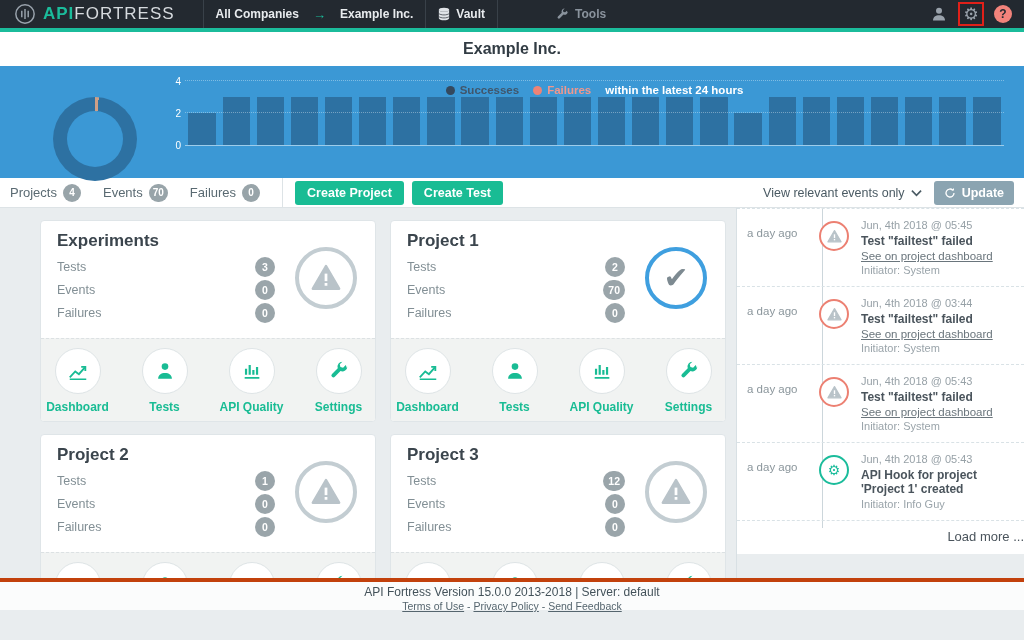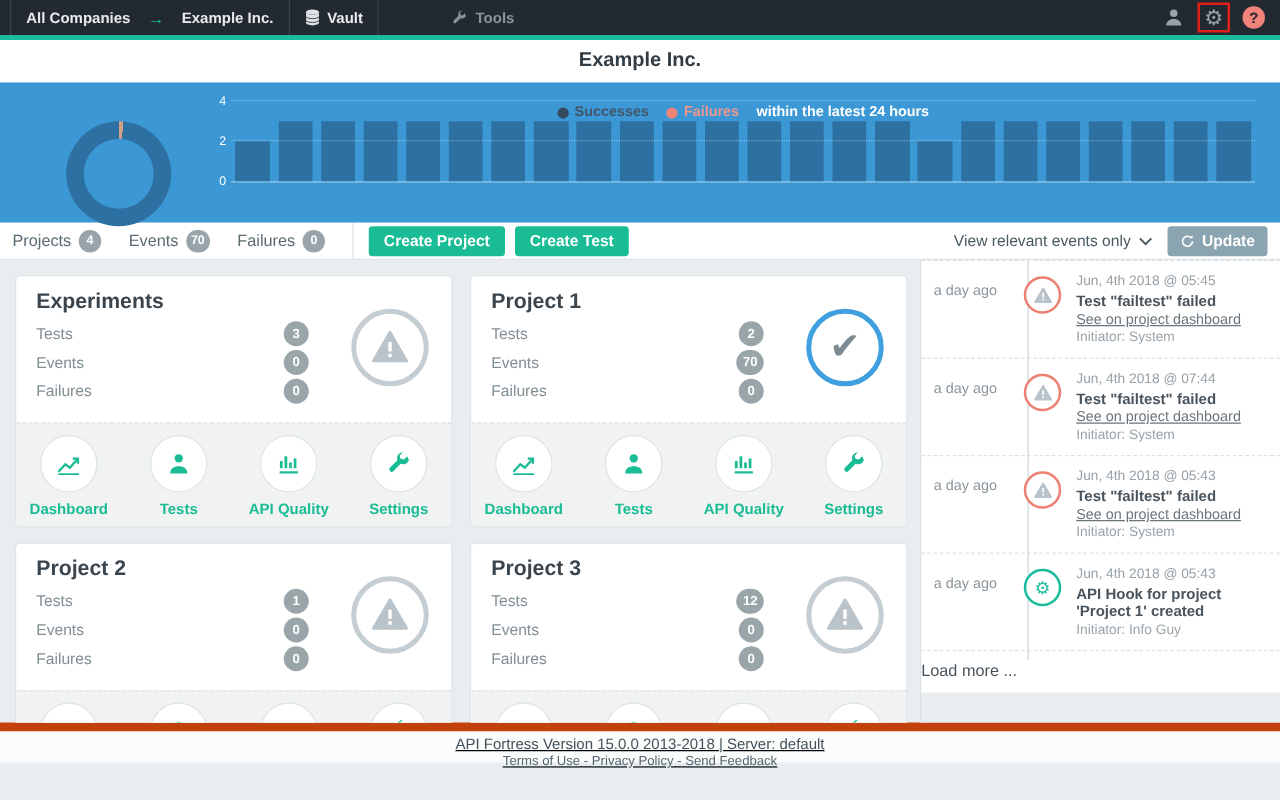--- a/index.html
+++ b/index.html
@@ -57,21 +57,21 @@
   .toolbar-sep { width:1px; height:30px; background:#dde3e6; margin-right:12px; }
   .btn-green { background:#19bc94; color:#ffffff; border:none; border-radius:3px; font-size:12.5px;
     font-weight:bold; padding:5px 12px; margin-right:8px; cursor:pointer; font-family:inherit; }
   .toolbar-right { margin-left:auto; display:flex; align-items:center; gap:12px;justify-content:space-between; }
   .filter { display:flex; align-items:center; gap:6px; font-size:12.5px; color:#4a5a63; cursor:pointer; }
   .btn-update { background:#8ba4b1; color:#ffffff; border:none; border-radius:3px; font-size:12.5px;
     font-weight:bold; padding:5px 10px; display:flex; align-items:center; gap:6px; cursor:pointer; font-family:inherit; }
 
   
   .main { display:flex; height:370px; }
-  .content { flex:1; padding:12px 10px 0 12px; overflow:hidden; }
+  .content { flex:1; padding:12px 10px 0 12px; overflow:hidden;margin-left:28px; }
   .cards { display:grid; grid-template-columns:1fr 1fr; gap:12px 14px; }
   .card { background:#ffffff; border:1px solid #dfe5e8; border-radius:4px; overflow:hidden; }
   .card-top { padding:10px 16px 12px; position:relative; }
   .card-title { font-size:17px; font-weight:600; color:#3b454d; margin-bottom:6px; }
   .stat-row { display:flex; align-items:center; justify-content:space-between; width:218px; margin:3px 0; }
   .stat-label { font-size:12.5px; color:#828f95; }
   .stat-badge { min-width:20px; height:20px; padding:0 5px; border-radius:10px; background:#9aa5aa;
     color:#ffffff; font-size:10.5px; font-weight:bold; display:flex; align-items:center; justify-content:center; }
   .status-circle { position:absolute; right:18px; top:26px; width:62px; height:62px; border-radius:50%;
     display:flex; align-items:center; justify-content:center; background:#ffffff; }
@@ -95,33 +95,42 @@
   .entry-icon { width:30px; height:30px; border-radius:50%; background:#ffffff; display:flex;
     align-items:center; justify-content:center; margin-top:2px; position:relative; z-index:1; }
   .icon-warning { border:2px solid #ec8072; }
   .icon-cogs { border:2px solid #1bbc9b; color:#1bbc9b; font-size:14px; line-height:1; }
   .entry-body { font-size:11.5px; color:#8b969c; padding-right:4px; }
   .entry-date { font-size:11px; color:#97a1a7; margin-bottom:3px; }
   .entry-title { font-size:12px; font-weight:bold; color:#4a545c; margin-bottom:2px; }
   .entry-link { font-size:11.5px; color:#6a757c; text-decoration:underline; cursor:pointer; margin-bottom:2px; }
   .entry-link:empty { display:none; }
   .entry-initiator { font-size:11px; color:#9aa4aa; }
-  .load-more { text-align:left; font-size:13px; color:#4a545c; padding:8px 0 10px; cursor:pointer; }
+  .load-more { text-align:right; font-size:13px; color:#4a545c; padding:8px 0 10px; cursor:pointer; }
 
   
-  .footer { height:32px; background:#fbfcfc; border-top:7px solid #c2410c; text-align:center; padding-top:3px;text-decoration:underline; }
+  .footer { height:32px; background:#fbfcfc; border-top:4px solid #c2410c; text-align:center; padding-top:3px; }
   .footer-version { font-size:12px; color:#43525a; }
   .footer-links { font-size:10.5px; color:#55656e; margin-top:1px; }
   .footer-link { text-decoration:underline; cursor:pointer;text-align:right; }
   svg { display:block; }
 </style>
 </head>
 <body>
 
 <div class="navbar">
+  <div class="brand">
+    <span>
+      <svg width="22" height="22" viewBox="0 0 24 24">
+        <circle cx="12" cy="12" r="10" fill="none" stroke="#9aa3ad" stroke-width="1.6"></circle>
+        <path d="M8.5 8.5v7 M12 6.5v11 M15.5 8.5v7" stroke="#9aa3ad" stroke-width="1.6" fill="none"></path>
+      </svg>
+    </span>
+    <span class="brand-text"><span class="brand-api">API</span><span class="brand-fortress">FORTRESS</span></span>
+  </div>
   <div class="nav-group">
     <div class="nav-item">
       <span>All Companies</span>
     </div>
     <span class="nav-arrow">→</span>
     <div class="nav-item">
       <span>Example Inc.</span>
     </div>
     <span class="nav-sep"></span>
     <div class="nav-item">
@@ -604,21 +613,21 @@
           <div class="entry">
             <div class="entry-ago">a day ago</div>
             <div class="entry-icon icon-warning">
               <svg width="15" height="15" viewBox="0 0 24 24">
                 <path d="M12 2.5 L22.5 20.5 H1.5 Z" fill="#b9c3c9" stroke="#b9c3c9" stroke-width="2" stroke-linejoin="round"></path>
                 <rect x="10.9" y="8.5" width="2.2" height="6" fill="#ffffff"></rect>
                 <rect x="10.9" y="16" width="2.2" height="2.2" fill="#ffffff"></rect>
               </svg>
             </div>
             <div class="entry-body">
-              <div class="entry-date">Jun, 4th 2018 @ 07:44</div>
+              <div class="entry-date">Jun, 4th 2018 @ 03:44</div>
               <div class="entry-title">Test "failtest" failed</div>
               <div class="entry-link">See on project dashboard</div>
               <div class="entry-initiator">Initiator: System</div>
             </div>
           </div>
           <div class="entry">
             <div class="entry-ago">a day ago</div>
             <div class="entry-icon icon-warning">
               <svg width="15" height="15" viewBox="0 0 24 24">
                 <path d="M12 2.5 L22.5 20.5 H1.5 Z" fill="#b9c3c9" stroke="#b9c3c9" stroke-width="2" stroke-linejoin="round"></path>

